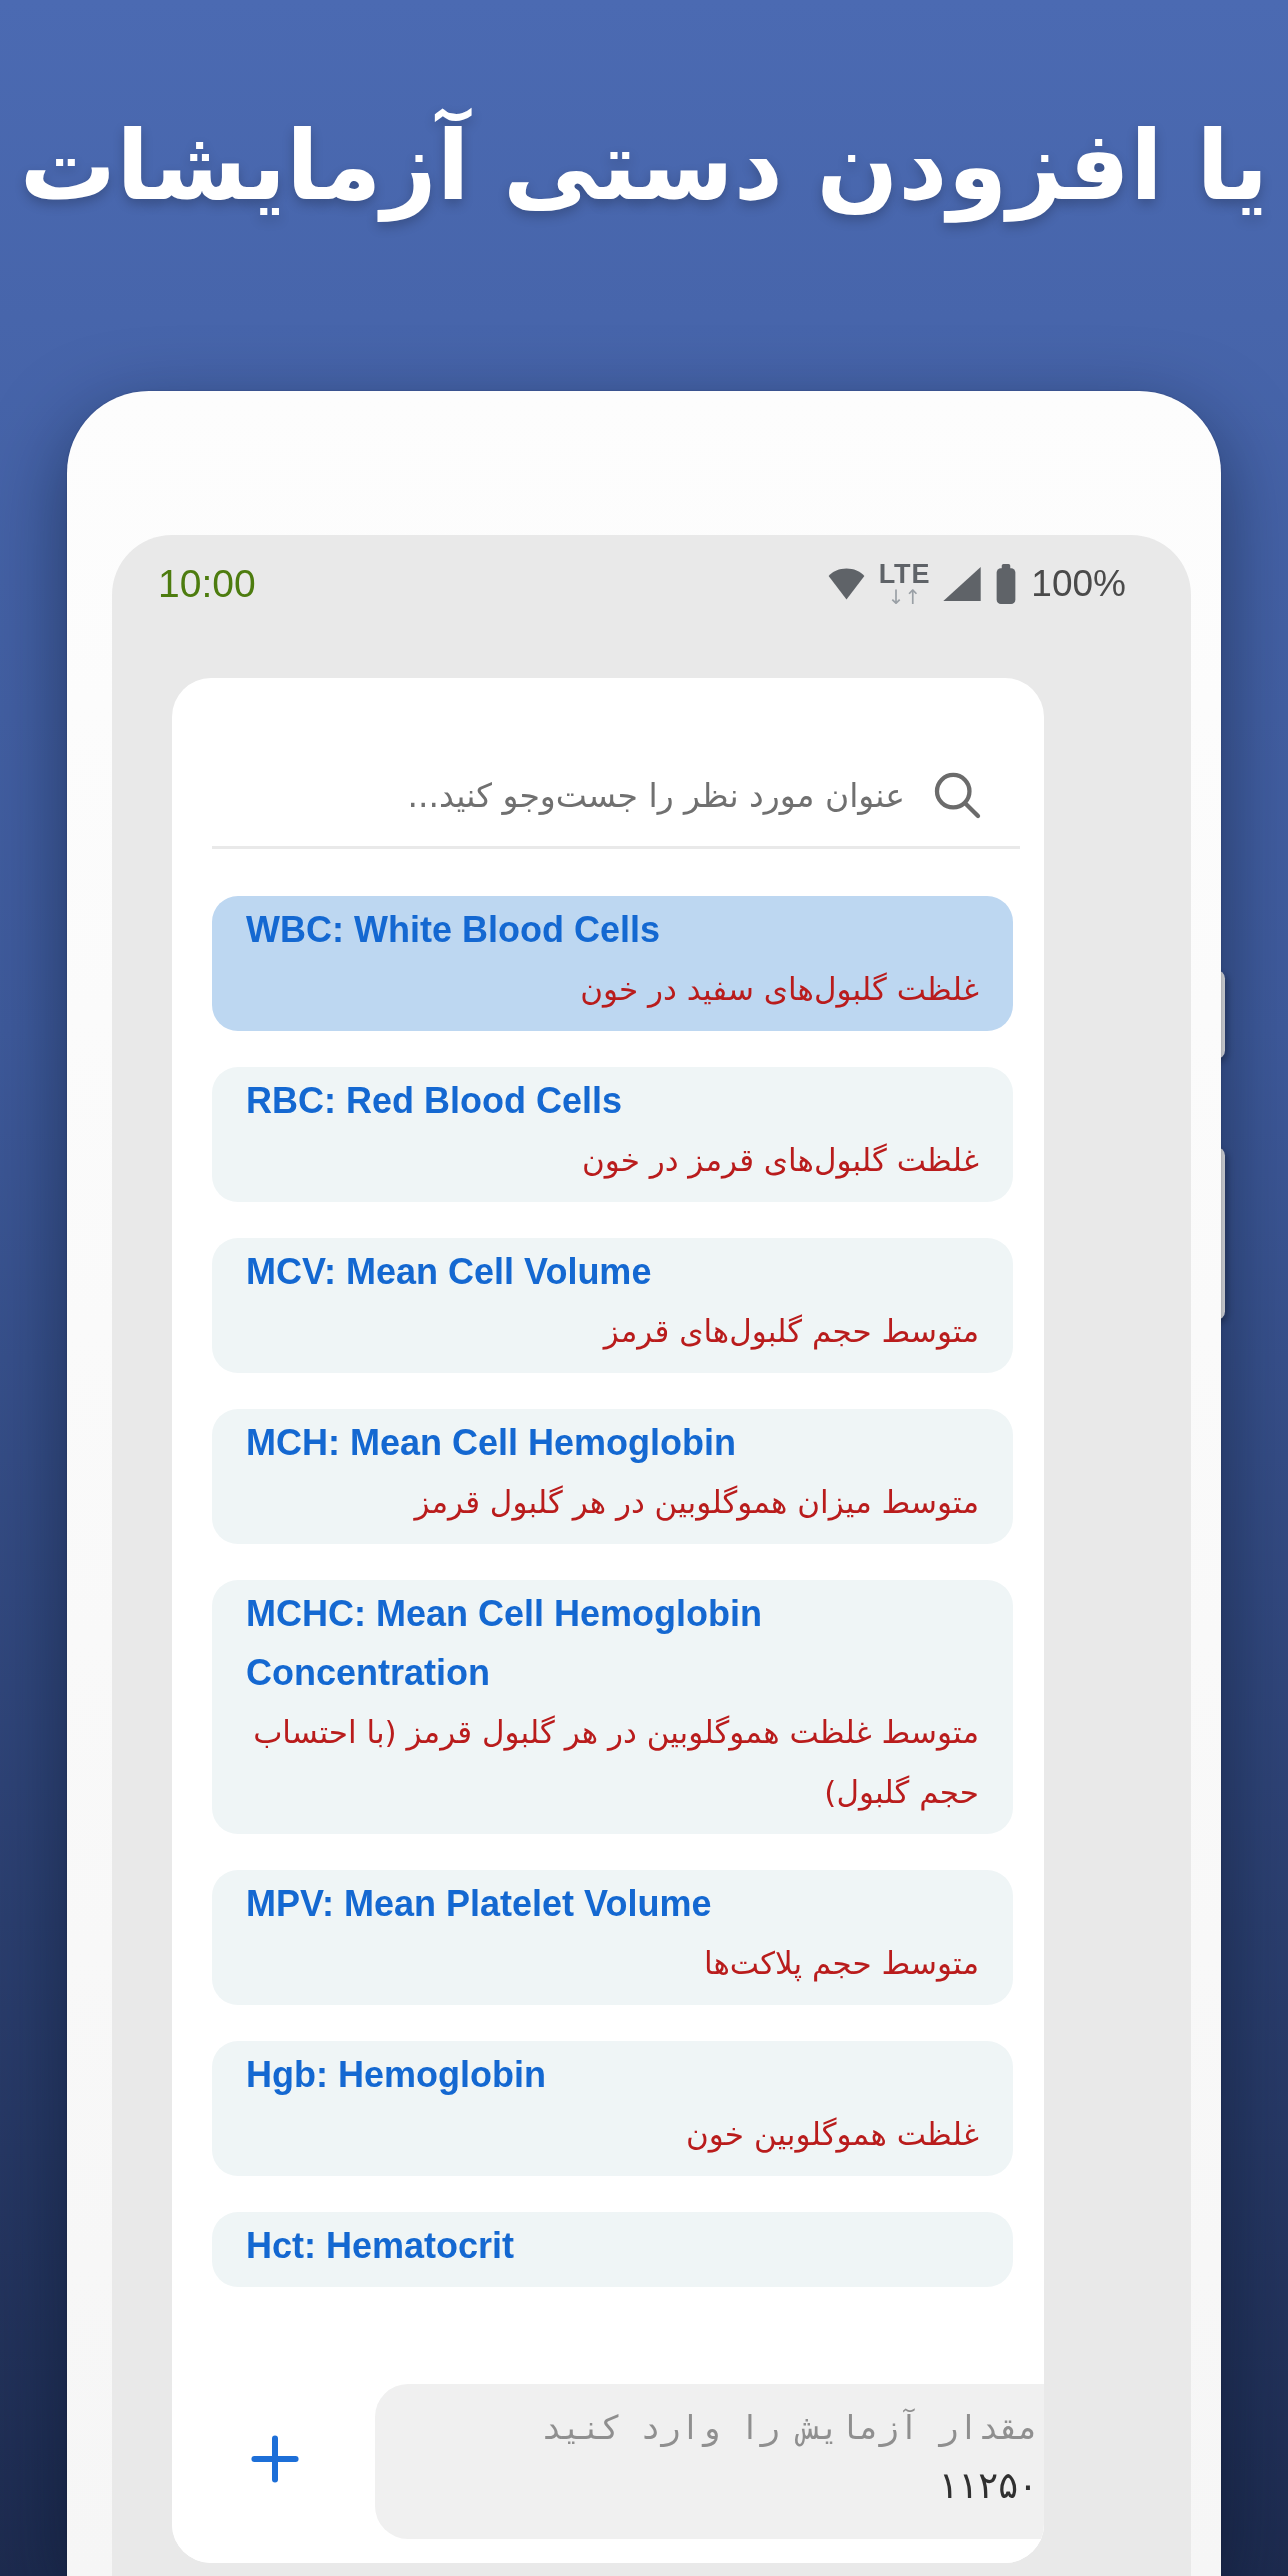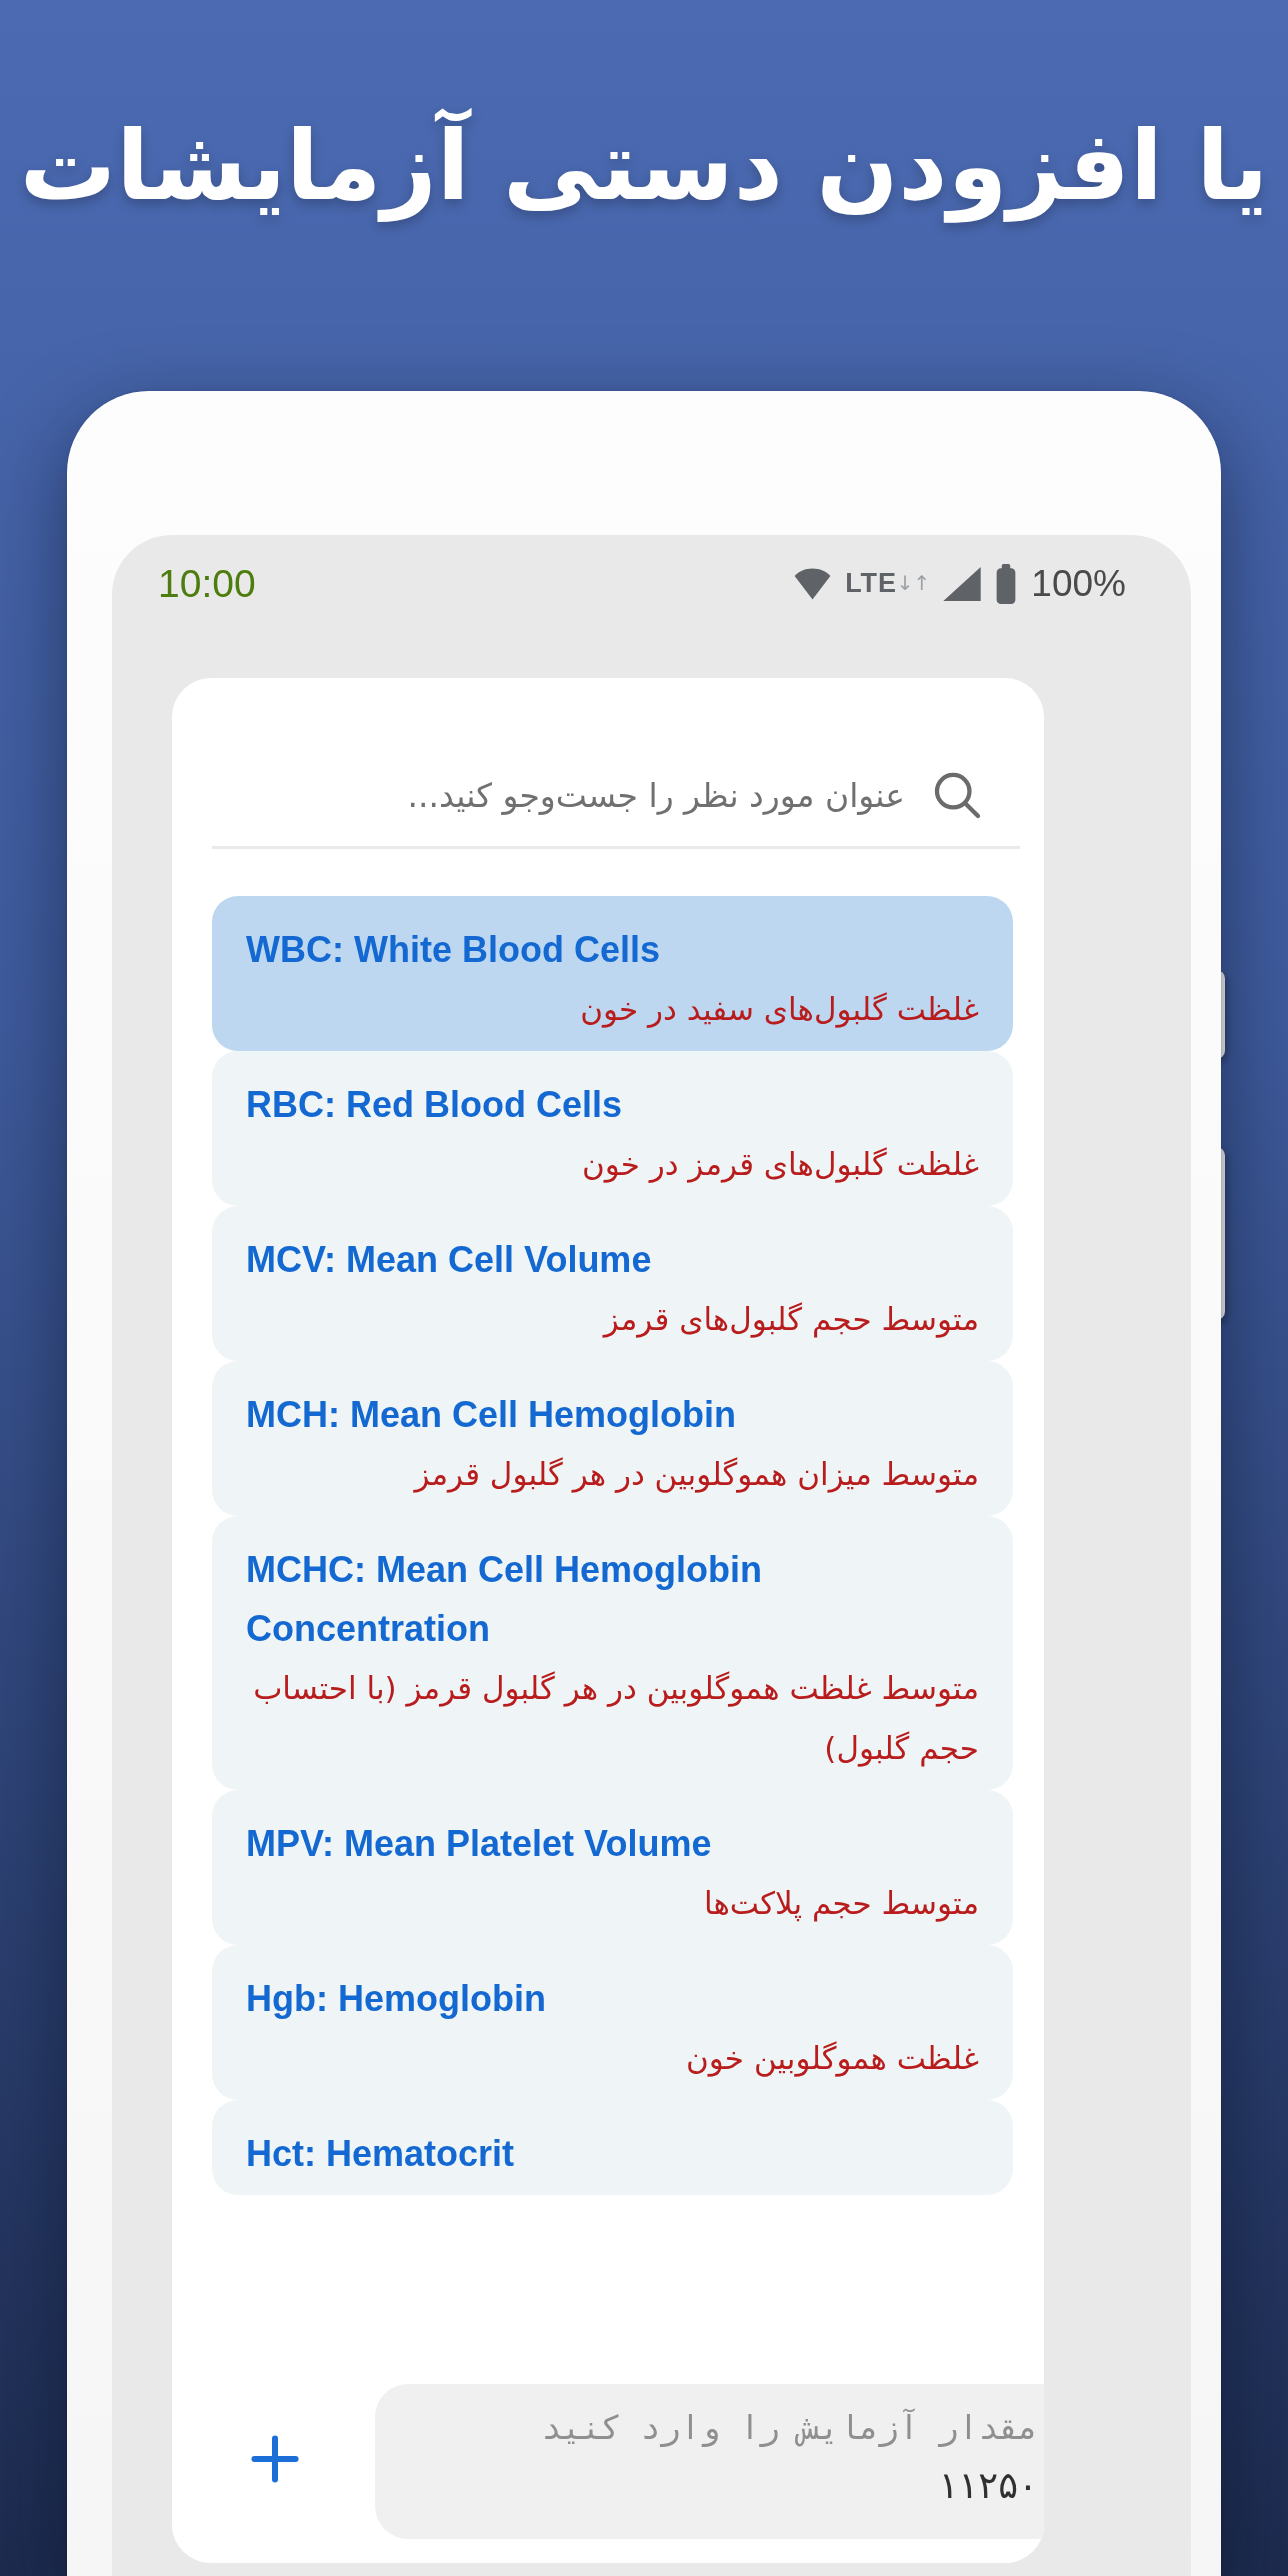--- a/index.html
+++ b/index.html
@@ -31,35 +31,35 @@
   .speaker{position:absolute;left:577px;top:473px;width:124px;height:22px;border-radius:11px;background:#EFEFEF;}
 
   
   .screen{position:absolute;left:45px;top:144px;width:1079px;height:2041px;background:#E9E9E9;
           border-radius:60px 60px 0 0;overflow:hidden;}
 
   .statusbar{position:absolute;top:0;left:0;right:0;height:89px;display:flex;align-items:center;
              justify-content:space-between;padding:8.6px 65px 0 46px;box-sizing:border-box;}
   .time{font-size:39px;color:#4d7c0f;}
   .sicons{display:flex;align-items:center;gap:13px;color:#5f6368;}
-  .lte{display:flex;flex-direction:row;align-items:center;line-height:1;}
+  .lte{display:flex;flex-direction:column;align-items:center;line-height:1;}
   .lte-label{font-weight:700;font-size:27px;letter-spacing:0.9px;color:#5f6368;}
   .lte-arrows{font-family:"DejaVu Sans",sans-serif;font-size:20px;color:#9aa0a6;margin-top:-0.9px;}
   .pct{font-size:37px;color:#4a4a4a;}
 
   
   .app-card{position:absolute;left:60px;top:143px;width:872px;height:1885px;background:#ffffff;
             border-radius:39px;overflow:hidden;}
   .search-row{height:168px;display:flex;align-items:center;direction:rtl;gap:26px;
               padding:67px 60px 0 34px;box-sizing:border-box;cursor:text;}
   .search-ph{font-family:"DejaVu Sans",sans-serif;font-size:33px;color:#707070;direction:rtl;}
   .divider{height:2.6px;background:#E9E9E9;margin:0 24px 0 40px;}
 
   .list{padding:47px 31px 0 40px;}
-  .item{border-radius:26px;background:#EFF5F6;padding:24px 34px 12px;box-sizing:border-box;}
+  .item{border-radius:26px;background:#EFF5F6;padding:4px 34px 12px;margin-bottom:36px;box-sizing:border-box;}
   .item.selected{background:#BDD7F1;}
   .item-title{font-weight:700;font-size:36px;color:#1468D1;text-align:left;direction:ltr;line-height:59px;}
   .item-sub{font-family:"DejaVu Sans",sans-serif;font-size:31px;color:#b91c1c;text-align:right;
             direction:rtl;line-height:60px;}
 
   
   .footer{position:absolute;left:0;right:0;top:1683px;bottom:0;background:#ffffff;}
   .value-box{position:absolute;left:203px;top:23px;width:702px;height:155px;background:#F0F0F0;
              border-radius:33px;box-sizing:border-box;padding:20.6px 39px 0;cursor:text;}
   .vb-label{font-family:Liberation Mono, monospace;font-size:33px;color:#8F8F8F;text-align:right;

